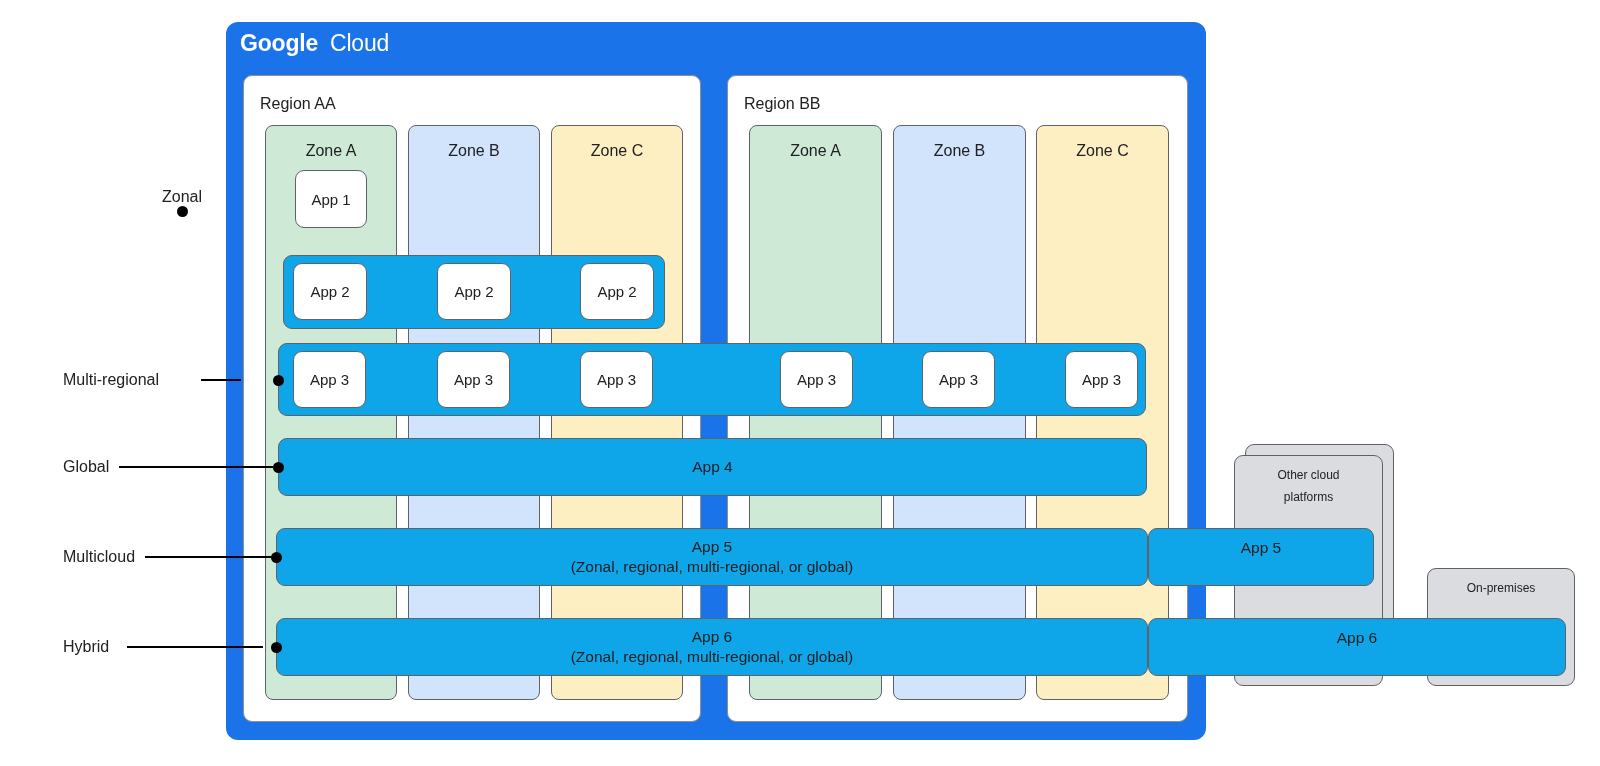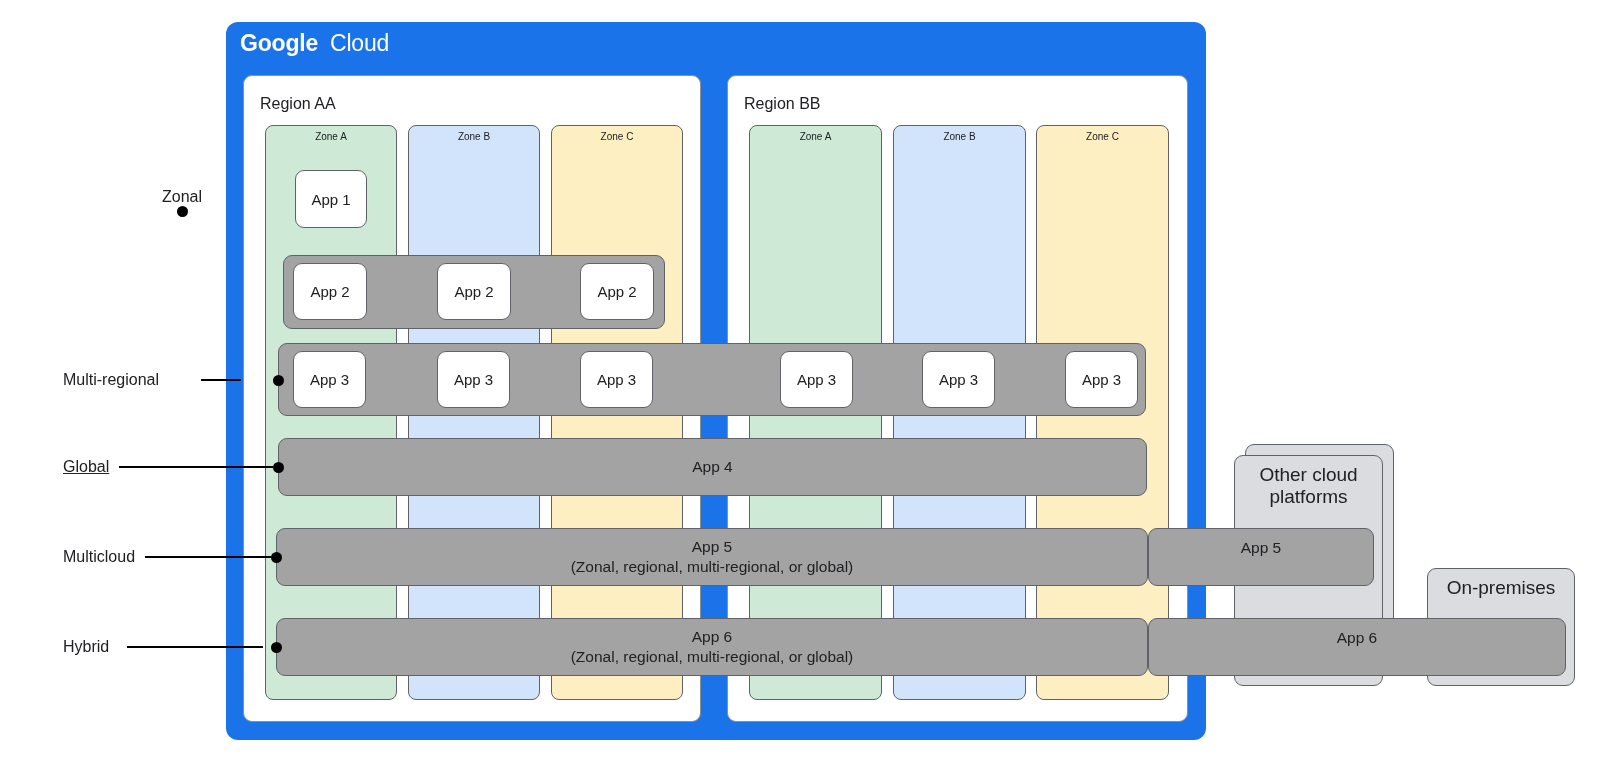--- a/index.html
+++ b/index.html
@@ -32,48 +32,48 @@
     position:absolute;top:75px;height:647px;background:#ffffff;
     border:1.5px solid #8a9095;border-radius:9px;z-index:2;box-sizing:border-box;
   }
   .region-title{position:absolute;left:16px;top:19px;font-size:16px;}
 
   
   .zone{
     position:absolute;top:125px;height:575px;border:1px solid var(--c-border);
     border-radius:8px;z-index:3;box-sizing:border-box;text-align:center;
   }
-  .zone-label{display:block;padding-top:5px;font-size:10px;}
+  .zone-label{display:block;padding-top:16px;font-size:16px;}
   .zone-green{background:var(--c-green);}
   .zone-blue{background:var(--c-zblue);}
   .zone-yellow{background:var(--c-yellow);}
 
   
   .bar{
-    position:absolute;background:#a3a3a3;border:1.3px solid var(--c-border);
+    position:absolute;background:#0ea5e9;border:1.3px solid var(--c-border);
     border-radius:9px;z-index:5;box-sizing:border-box;
   }
   .bar-center{display:flex;align-items:center;justify-content:center;font-size:15.5px;}
   .bar-two{display:flex;flex-direction:column;align-items:center;justify-content:flex-start;
     padding-top:8px;font-size:15.5px;line-height:20px;text-align:center;}
   .bar-top{display:flex;flex-direction:column;align-items:center;justify-content:flex-start;
     padding-top:10px;font-size:15.5px;text-align:center;}
 
   .app-box{
     position:absolute;background:#ffffff;border:1.4px solid var(--c-border);
     border-radius:9px;z-index:6;box-sizing:border-box;
     display:flex;align-items:center;justify-content:center;font-size:15px;
   }
 
   
   .ext-box{
     position:absolute;background:var(--c-grey);border:1.2px solid var(--c-border);
     border-radius:9px;box-sizing:border-box;text-align:center;
   }
-  .ext-title{display:block;padding-top:8px;font-size:19px;line-height:22px;}
+  .ext-title{display:block;padding-top:8px;font-size:12px;line-height:22px;}
 
   
   .leader{
     position:absolute;left:63px;height:22px;display:flex;align-items:center;z-index:8;
   }
   .leader-text{font-size:16px;white-space:nowrap;color:var(--c-text);}
   .leader-line{flex:1;height:2px;background:#000000;margin-left:10px;}
   .leader-dot{width:11px;height:11px;border-radius:50%;background:#000000;flex:none;}
 </style>
 </head>
@@ -157,21 +157,21 @@
   <div class="leader" style="top:188px;width:238px;flex-direction:column;">
     <span class="leader-text">Zonal</span>
     <span class="leader-line"></span>
     <span class="leader-dot"></span>
   </div>
   <div class="leader" style="top:369px;width:221px;gap:32px;">
     <span class="leader-text">Multi-regional</span>
     <span class="leader-line"></span>
     <span class="leader-dot"></span>
   </div>
-  <div class="leader" style="top:456px;width:221px;text-decoration:underline;">
+  <div class="leader" style="top:456px;width:221px;">
     <span class="leader-text">Global</span>
     <span class="leader-line"></span>
     <span class="leader-dot"></span>
   </div>
   <div class="leader" style="top:546px;width:219px;">
     <span class="leader-text">Multicloud</span>
     <span class="leader-line"></span>
     <span class="leader-dot"></span>
   </div>
   <div class="leader" style="top:636px;width:219px;gap:8px;">

